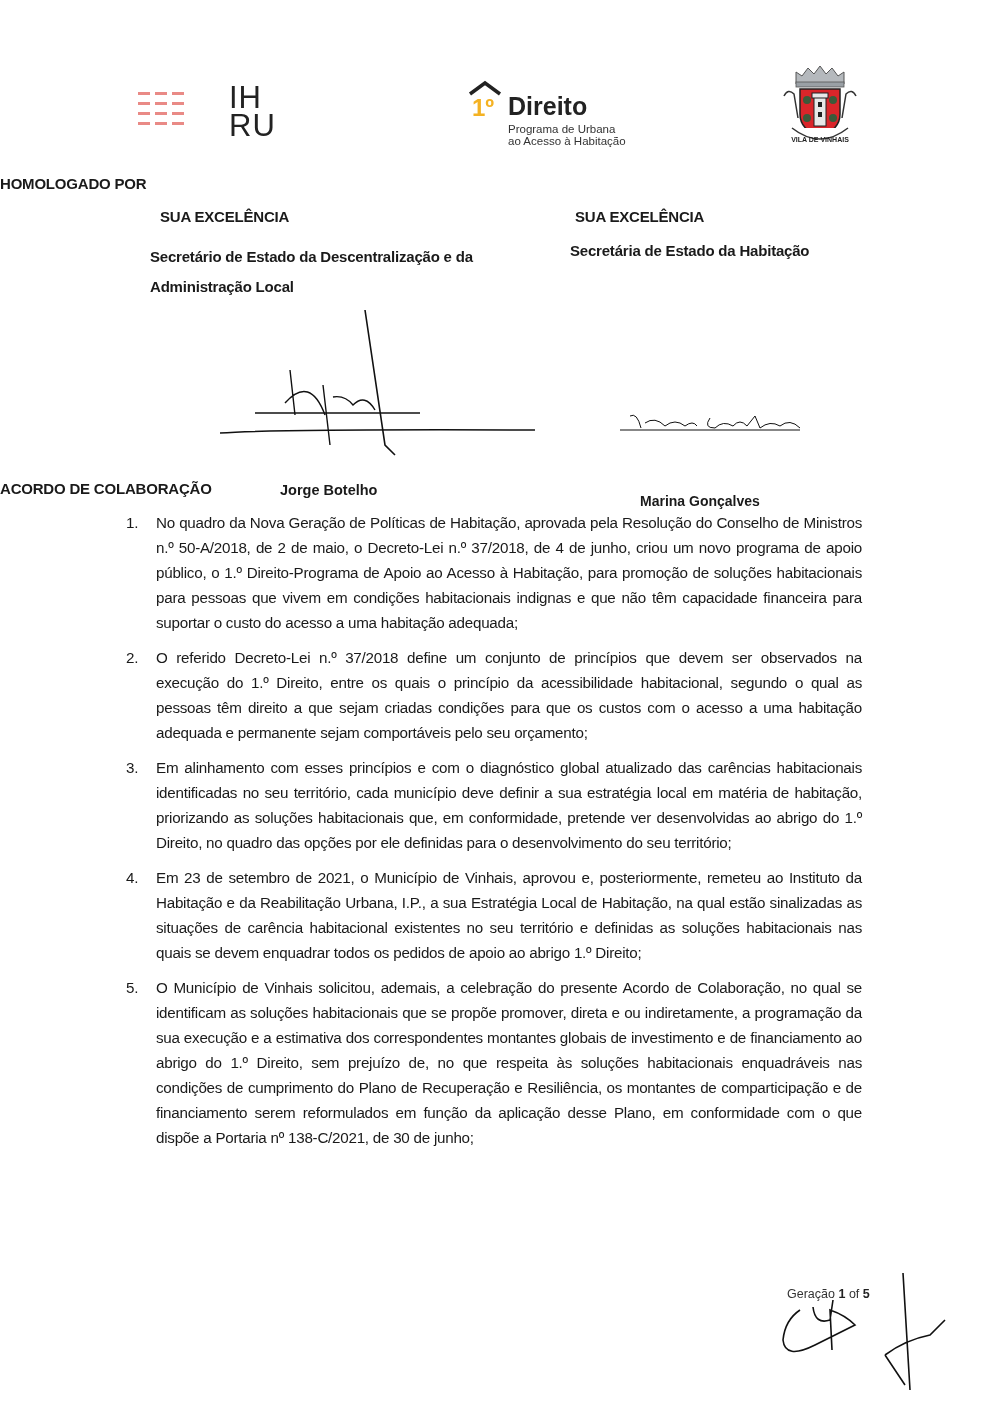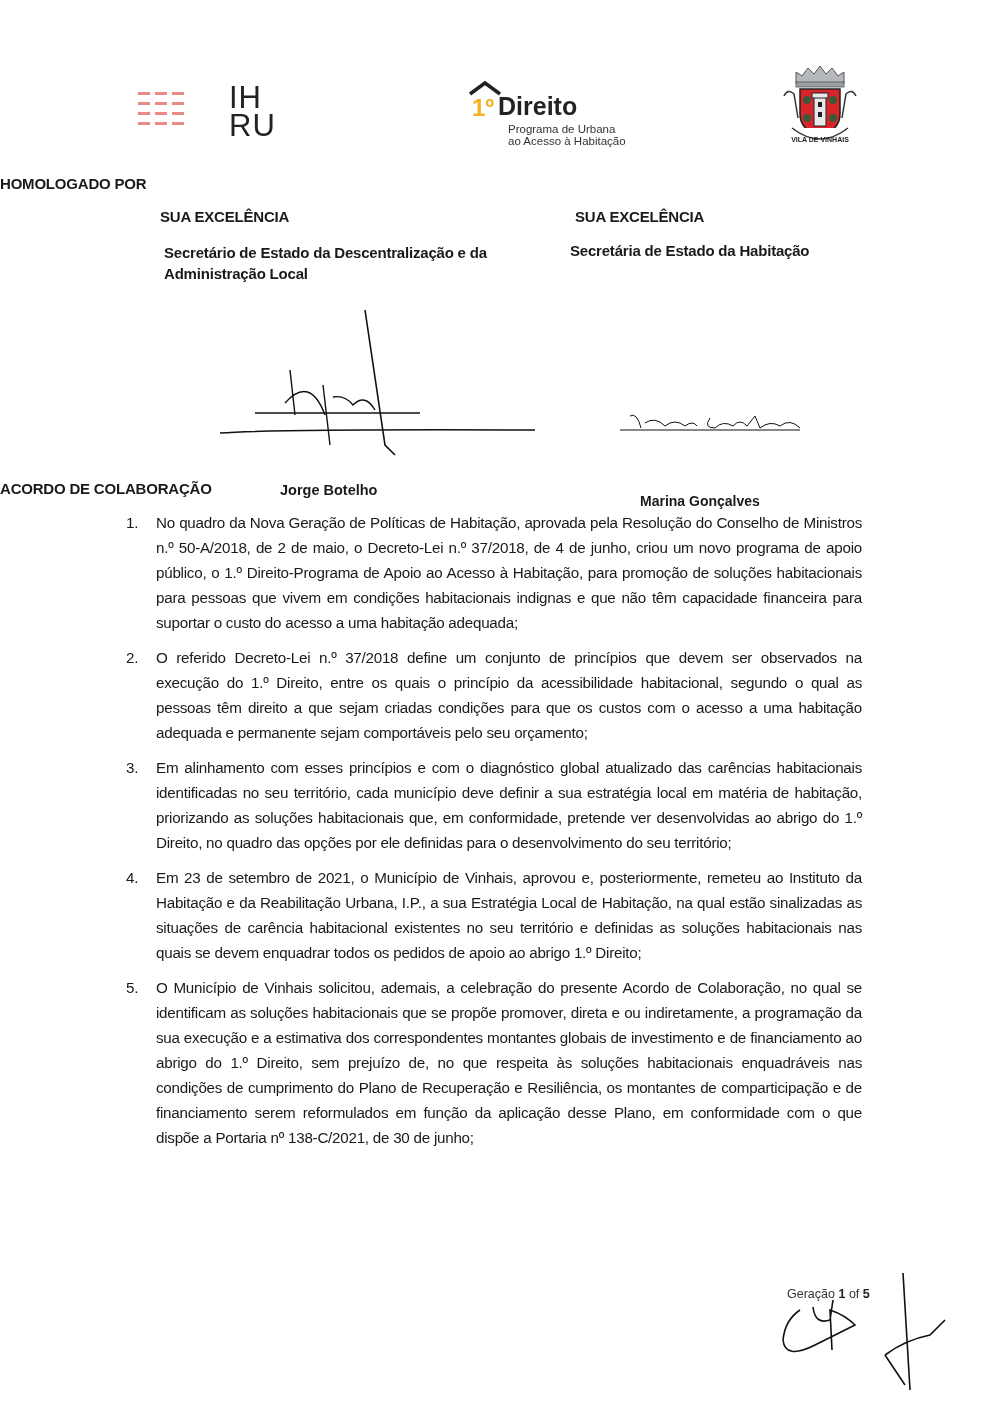--- a/index.html
+++ b/index.html
@@ -7,29 +7,29 @@
   .abs { position:absolute; }
   
   .ihru { left:138px; top:88px; width:110px; height:52px; }
   .ihru .dashes { position:absolute; left:0; top:4px; }
   .ihru .dash-row { display:flex; gap:5px; margin-bottom:7px; }
   .ihru .dash { width:12px; height:3px; background:#e98a86; }
   .ihru .letters { position:absolute; left:52px; top:-4px; font-family:Liberation Sans, sans-serif; font-size:31px; line-height:28px; color:#222; letter-spacing:1px;margin-left:39px; }
   .direito { left:436px; top:80px; width:200px; height:70px;margin-left:32px; }
   .direito .roof { position:absolute; left:0; top:0; width:34px; height:16px; }
   .direito .num { position:absolute; left:4px; top:14px; font-size:24px; font-weight:bold; color:#f4b223; }
-  .direito .title { position:absolute; left:30px; top:12px; font-size:25px; font-weight:bold; color:#222; }
+  .direito .title { position:absolute; left:40px; top:12px; font-size:25px; font-weight:bold; color:#222; }
   .direito .sub { position:absolute; left:40px; top:43px; font-size:11.5px; line-height:12px; color:#333; }
   .crest { left:774px; top:58px; width:92px; height:90px; }
   
   .center { font-family:"Liberation Sans", sans-serif; font-weight:bold; font-size:15px; letter-spacing:-0.2px; }
   .homologado { left:0; width:1000px; top:175px; }
   .excel-left { left:160px; width:345px; top:208px; }
   .excel-right { left:575px; width:265px; top:208px; }
-  .role-left { left:164px; width:365px; top:242px; line-height:21px; }
+  .role-left { left:150px; width:365px; top:242px; line-height:30px; }
   .role-right { left:570px; width:275px; top:242px; }
   .name-left { left:280px; top:438px; font-weight:bold; font-size:14.5px;margin-top:44px; }
   .name-right { left:640px; top:445px; font-weight:bold; font-size:14px;margin-top:48px; }
   .acordo { left:0; width:1000px; top:480px; }
   .sig { position:absolute; }
   
   .body-list { left:126px; top:510px; width:736px; font-size:15.2px; line-height:25px; letter-spacing:-0.25px; }
   .item { display:flex; margin-bottom:10px; }
   .item .num { width:30px; flex:none; }
   .item .txt { text-align:justify; flex:1; }

